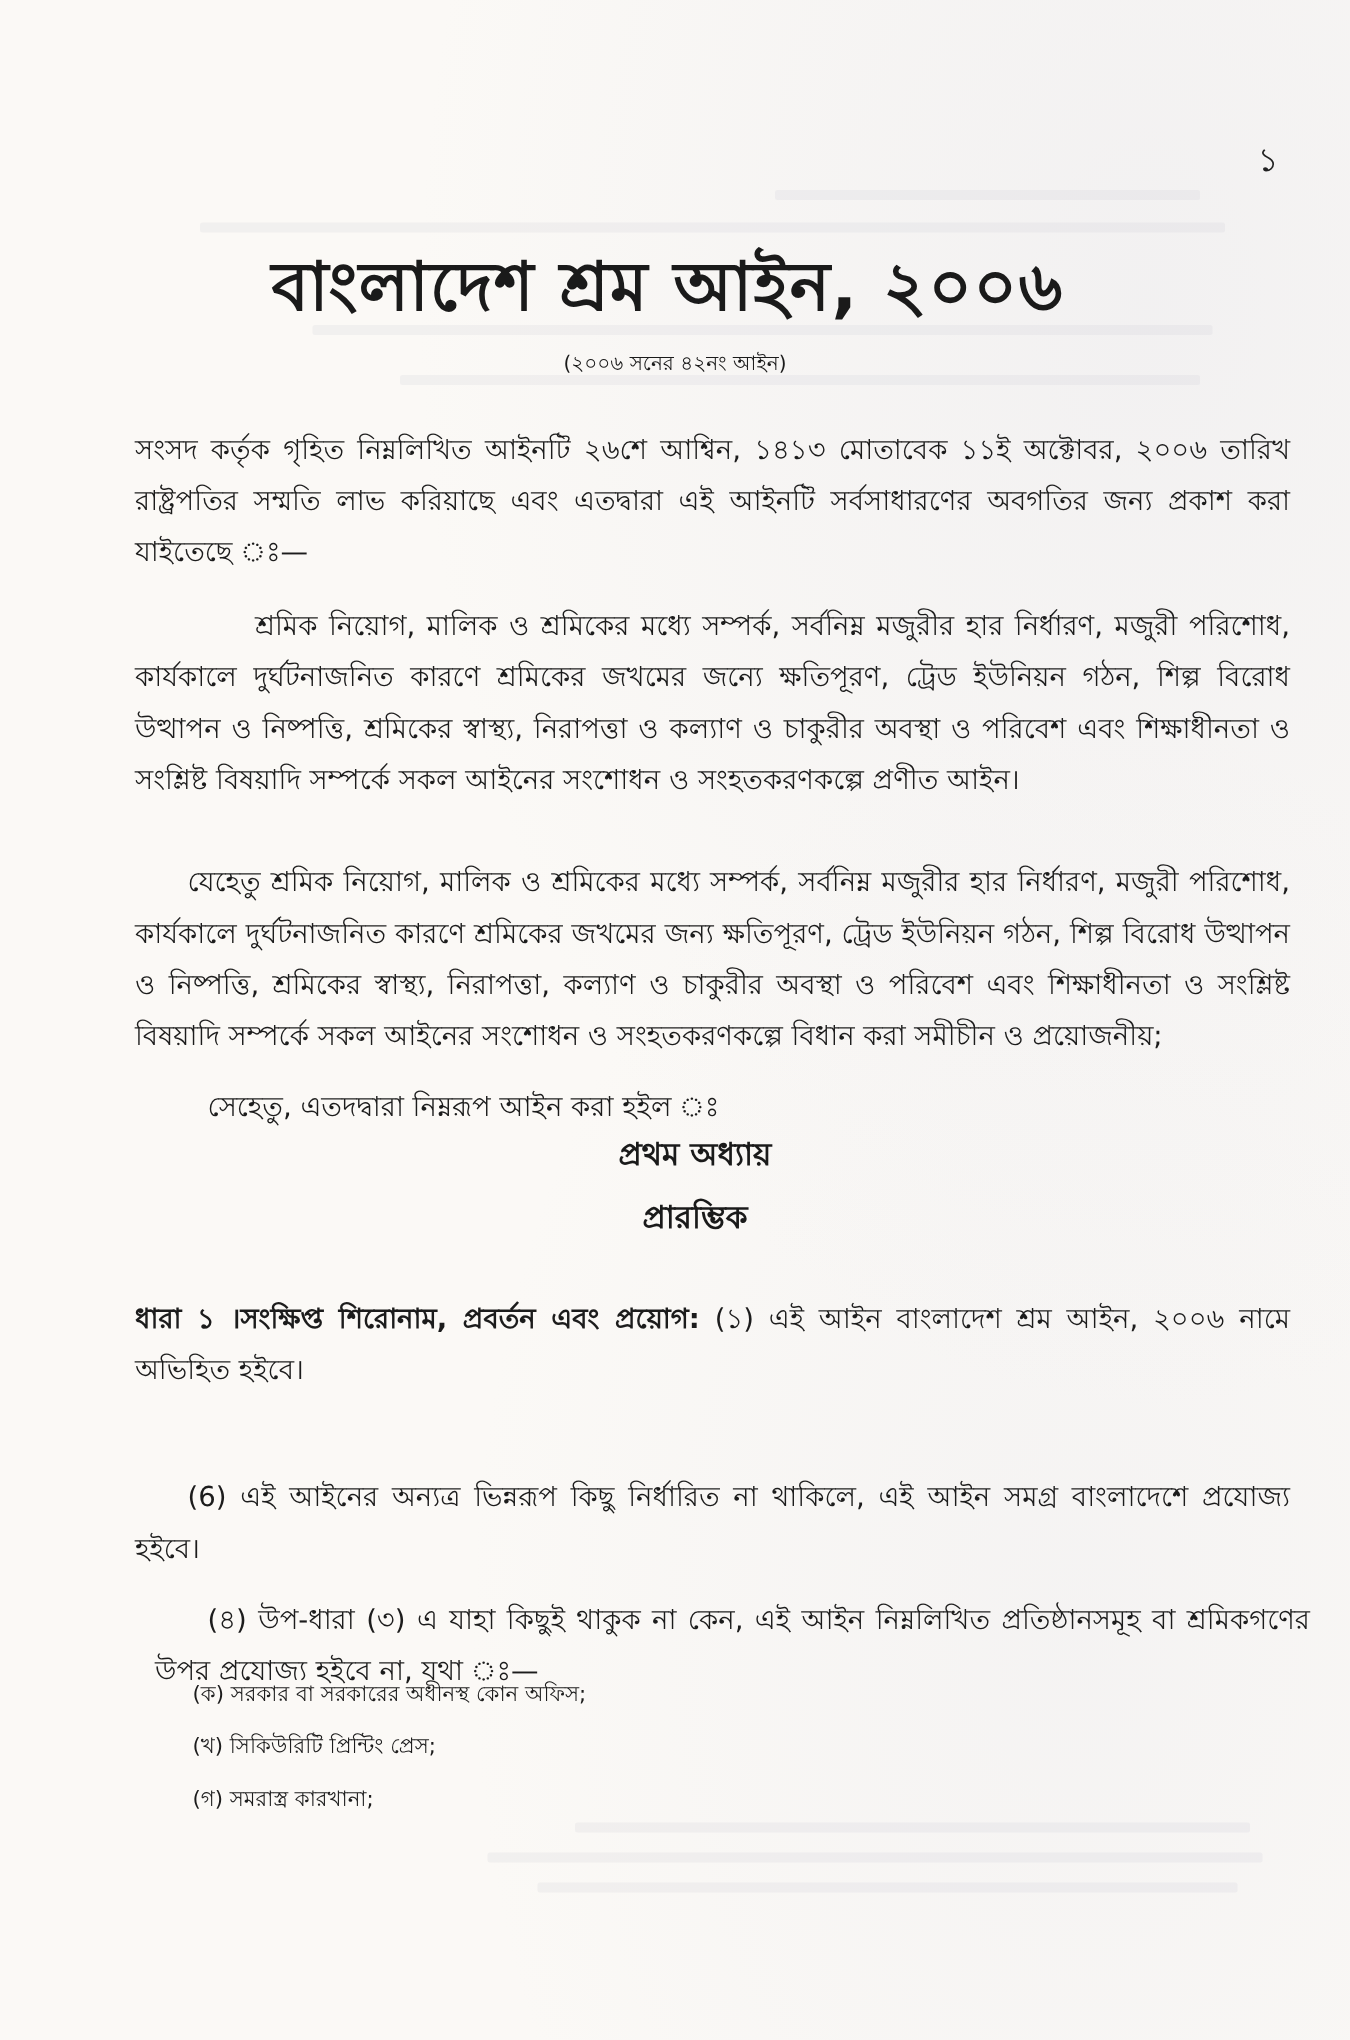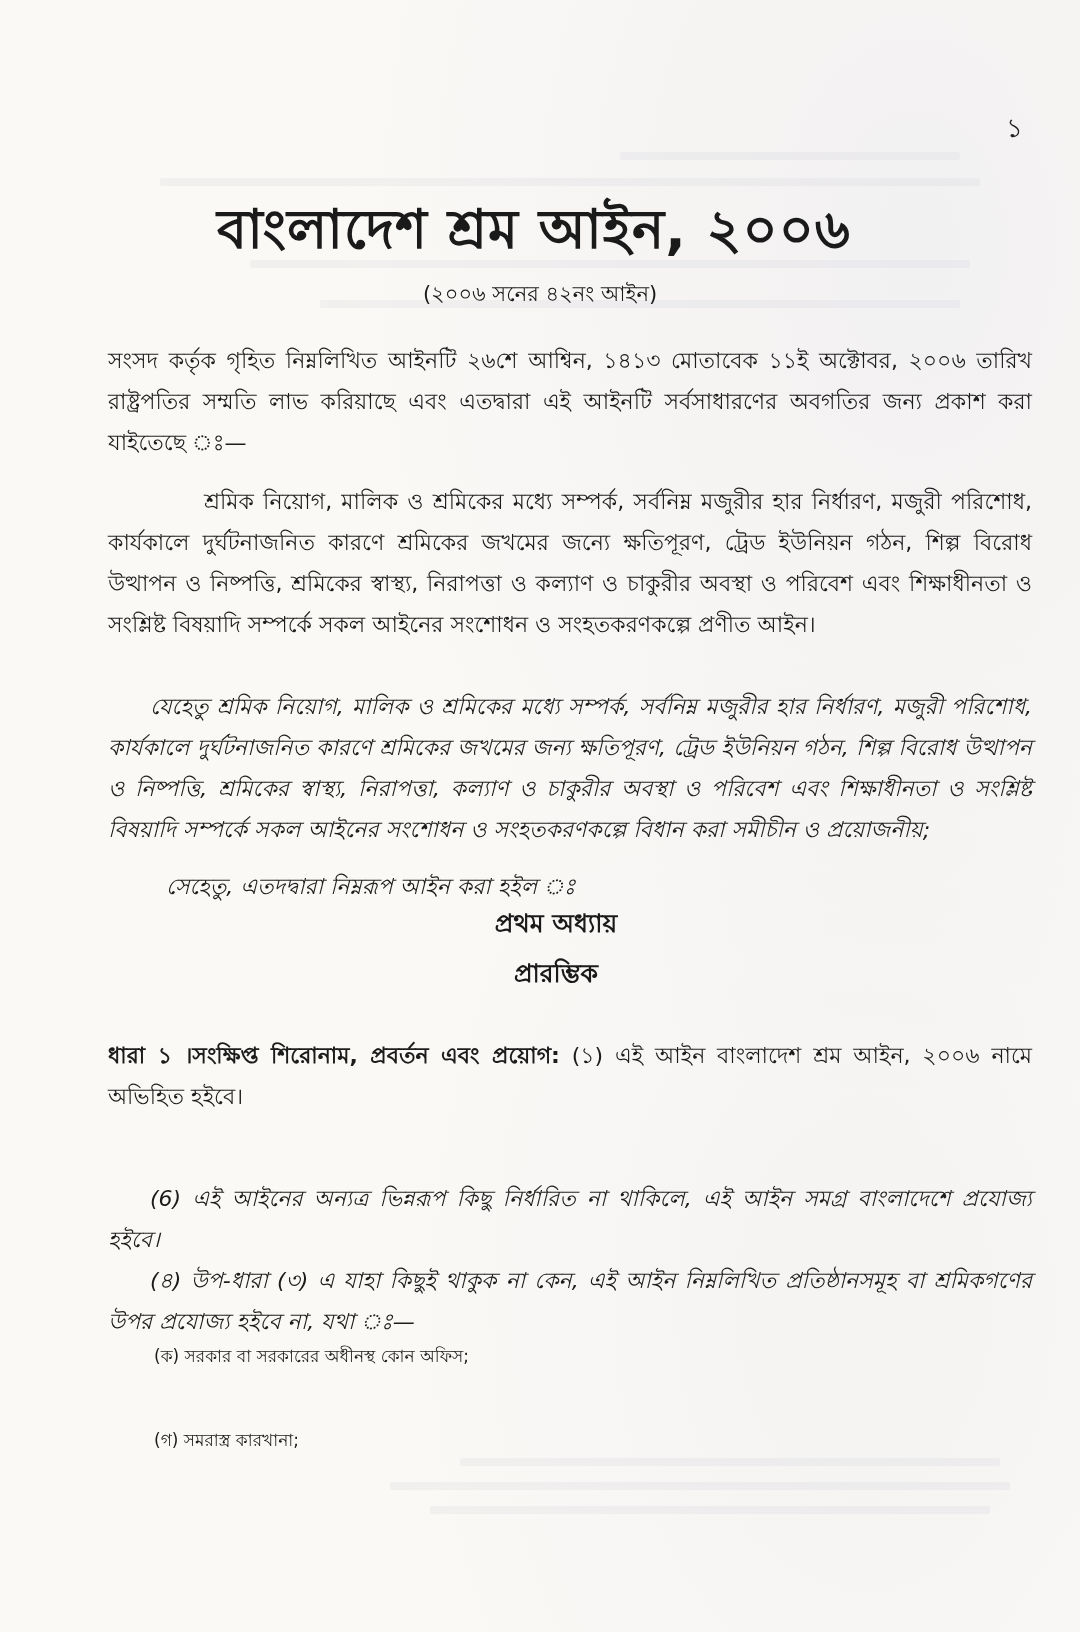--- a/index.html
+++ b/index.html
@@ -51,35 +51,35 @@
       font-weight: bold;
       letter-spacing: 1px;
       color: #1a1a1a;
     }
     .subtitle {
       position: absolute;
       top: 278px;
       left: 0;
       width: 1080px;
       text-align: center;
-      font-size: 21px;
+      font-size: 16px;
       color: #1a1a1a;
     }
     .para {
       position: absolute;
       left: 108px;
       width: 924px;
       font-size: 22px;
       line-height: 41px;
       text-align: justify;
       text-align-last: left;
       color: #1c1c1c;
     }
     .indent { text-indent: 96px; }
-    .indent-sm { text-indent: 42px; font-style: italic; }
+    .indent-sm { text-indent: 42px; }
     .heading {
       position: absolute;
       left: 0;
       width: 1080px;
       text-align: center;
       font-size: 25px;
       font-weight: bold;
       color: #1a1a1a;
     }
     .section-label {
@@ -121,18 +121,19 @@
   <p class="para indent-sm" style="top:850px; margin:16px;">সেহেতু, এতদদ্বারা নিম্নরূপ আইন করা হইল ঃ</p>
 
   <div class="heading" style="top:904px; left:16px;">প্রথম অধ্যায়</div>
   <div class="heading" style="top:954px; left:16px;">প্রারম্ভিক</div>
 
   <p class="para" style="top:1035px; margin:0;"><span class="section-label">ধারা ১ ।সংক্ষিপ্ত শিরোনাম, প্রবর্তন এবং প্রয়োগ:</span> <span>(১) এই আইন বাংলাদেশ শ্রম আইন, ২০০৬ নামে অভিহিত হইবে।</span></p>
 
 
   <p class="para indent-sm" style="top:1178px; margin:0;">(6) এই আইনের অন্যত্র ভিন্নরূপ কিছু নির্ধারিত না থাকিলে, এই আইন সমগ্র বাংলাদেশে প্রযোজ্য হইবে।</p>
 
-  <p class="para indent-sm" style="top:1260px; margin:0;">(৪) উপ-ধারা (৩) এ যাহা কিছুই থাকুক না কেন, এই আইন নিম্নলিখিত প্রতিষ্ঠানসমূহ বা শ্রমিকগণের উপর প্রযোজ্য হইবে না, যথা ঃ—</p>
+  <p class="para indent-sm" style="top:1260px; margin:16px;">(৪) উপ-ধারা (৩) এ যাহা কিছুই থাকুক না কেন, এই আইন নিম্নলিখিত প্রতিষ্ঠানসমূহ বা শ্রমিকগণের উপর প্রযোজ্য হইবে না, যথা ঃ—</p>
 
   <div class="sub" style="top:1336px;">(ক) সরকার বা সরকারের অধীনস্থ কোন অফিস;</div>
+  <div class="sub" style="top:1377px;">(খ) সিকিউরিটি প্রিন্টিং প্রেস;</div>
   <div class="sub" style="top:1420px;">(গ) সমরাস্ত্র কারখানা;</div>
 
 </div>
 
 </body></html>

